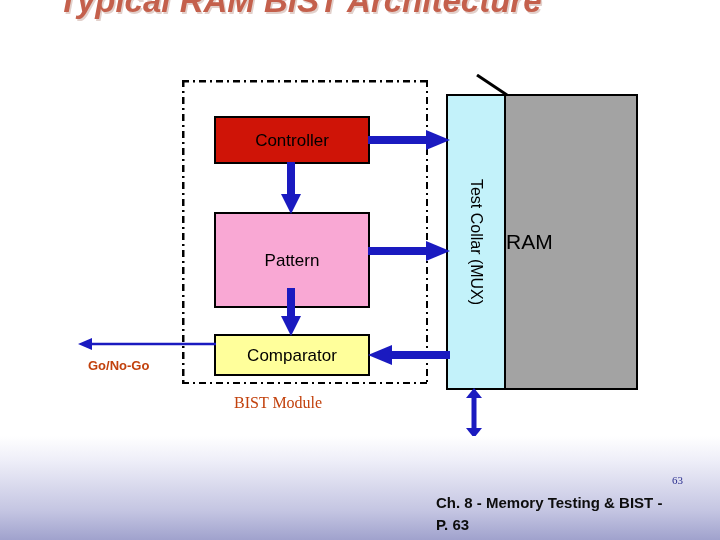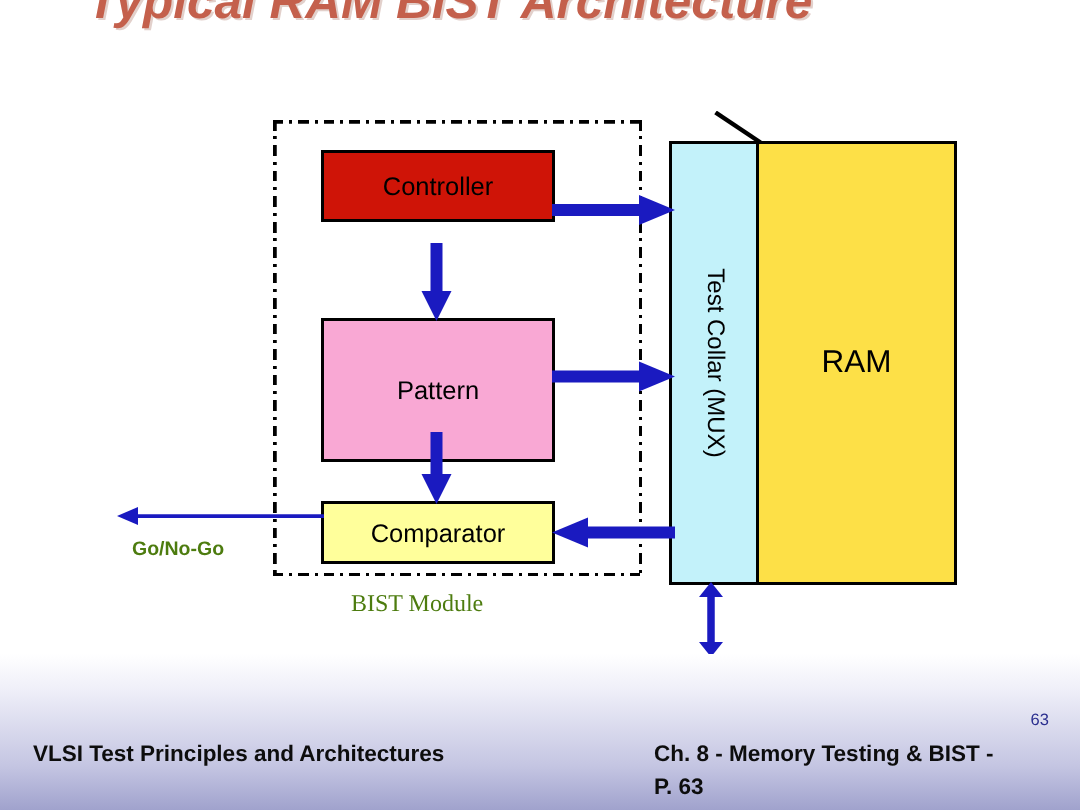--- a/index.html
+++ b/index.html
@@ -58,21 +58,21 @@
     display: flex;
     flex-direction: column;
     align-items: center;
     justify-content: center;
     color: #000;
     font-size: 17px;
     line-height: 27px;
     text-align: center;
   }
   #blk-controller {
-    left: 214px; top: 100px; width: 156px; height: 48px;
+    left: 214px; top: 116px; width: 156px; height: 48px;
     background: #cf1407;
   }
   #blk-pattern {
     left: 214px; top: 212px; width: 156px; height: 96px;
     background: #f9a8d4;
   }
   #blk-comparator {
     left: 214px; top: 334px; width: 156px; height: 42px;
     background: #ffff9b;
   }
@@ -100,43 +100,42 @@
   #collar-label {
     transform: rotate(90deg);
     white-space: nowrap;
     font-size: 16px;
     color: #000;
   }
   #ram-area {
     flex: 1;
     display: flex;
     align-items: center;
-    justify-content: center;
-    background: #fde047;
+    background: #a3a3a3;
   }
   #ram-label {
     font-size: 21px;
     color: #000;
   }
 
   
   #collar-pointer {
     position: absolute;
     left: 476px; top: 74px;
     width: 36px; height: 24px;
     pointer-events: none;
   }
 
   
   .arrow-svg { position: absolute; pointer-events: none; }
 
   
   .lbl {
     position: absolute;
-    color: #4d7c0f;
+    color: #c2410c;
     font-size: 13px;
     white-space: nowrap;
   }
   #lbl-gonogo { left: 88px; top: 358px; font-weight: bold; font-size: 13px; }
   #lbl-bist    { left: 234px; top: 394px; font-size: 16px; font-family: Liberation Serif, serif; }
   #lbl-ramctrl { left: 414px; top: 440px; font-size: 15px; font-weight: bold; }
 
   
   #footer {
     position: absolute;
@@ -152,22 +151,22 @@
   }
   #foot-right {
     position: absolute;
     left: 436px; top: 56px;
     width: 290px;
     font-size: 15px; font-weight: bold; color: #0d0d0d;
     line-height: 22px;
   }
   #page-num {
     position: absolute;
-    left: 687px; top: 38px;
-    font-size: 11px; color: #2b2f8f;
+    left: 672px; top: 38px;
+    font-size: 11px; color: #2b2f8f; font-family: Liberation Serif, serif;
   }
 </style>
 </head>
 <body>
 
 <div id="slide">
 
   <div id="title">Typical RAM BIST Architecture</div>
 
   <div id="bist-border"></div>
@@ -232,20 +231,19 @@
     <polygon points="4,10 12,0 20,10" fill="#1a1ac0"></polygon>
     <polygon points="4,40 12,50 20,40" fill="#1a1ac0"></polygon>
   </svg>
 
   <div class="lbl" id="lbl-gonogo">Go/No-Go</div>
   <div class="lbl" id="lbl-bist">BIST Module</div>
   <div class="lbl" id="lbl-ramctrl">RAM Controller</div>
 
   <div id="footer">
     <div id="page-num">63</div>
-    <div id="foot-left">VLSI Test Principles and Architectures</div>
     <div id="foot-right">
       <div>Ch. 8 - Memory Testing &amp; BIST -</div>
       <div>P. 63</div>
     </div>
   </div>
 
 </div>
 
 </body></html>

